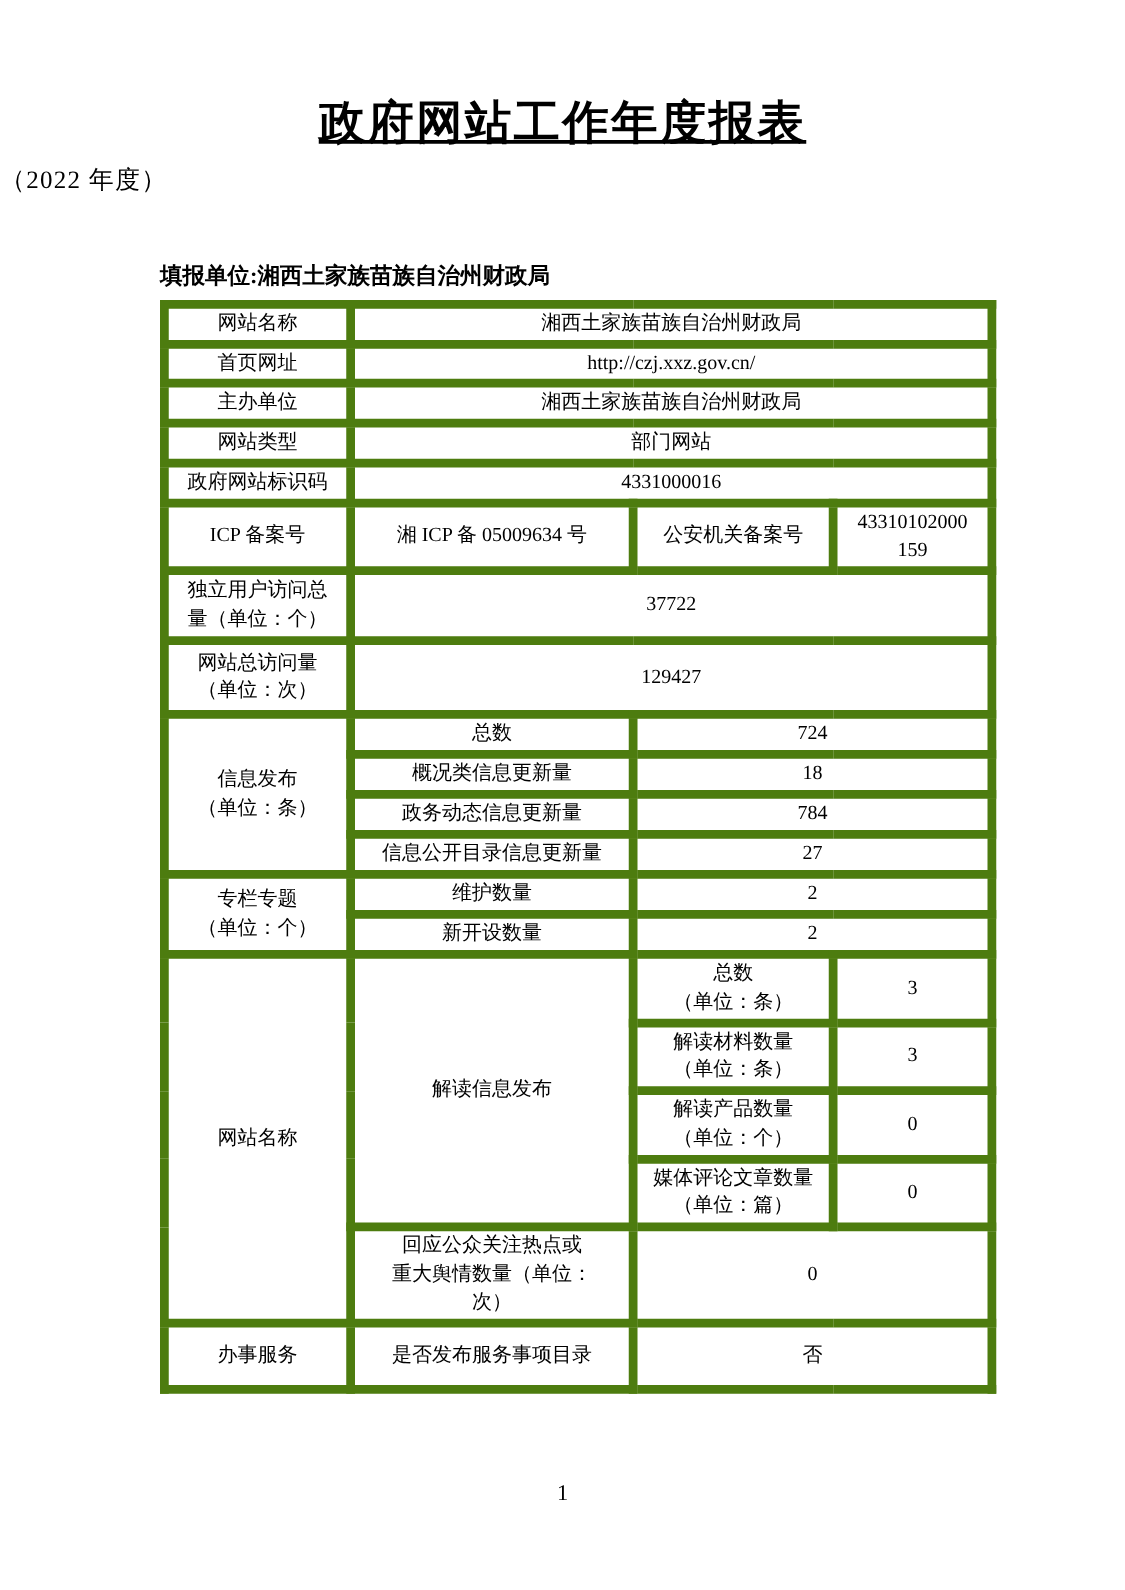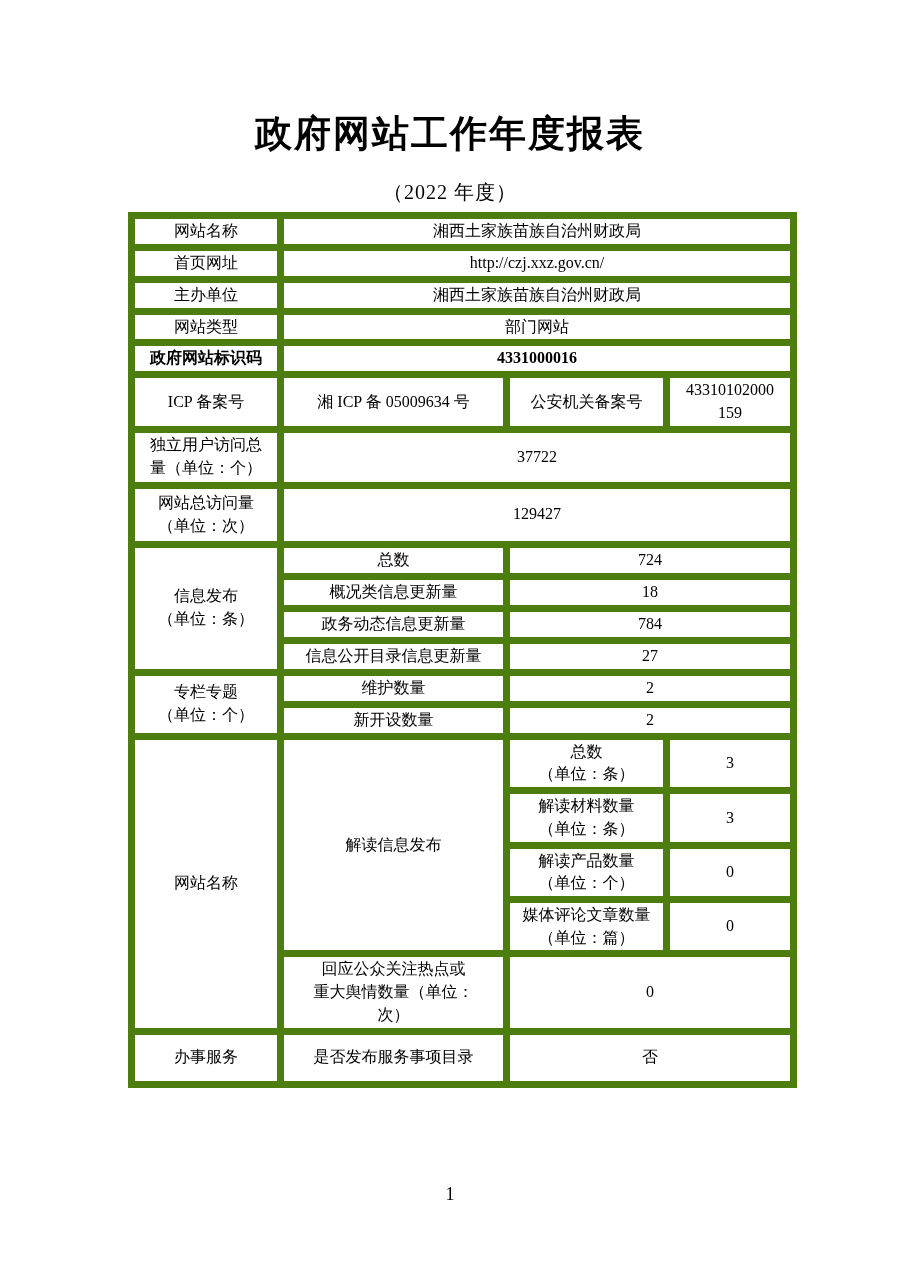--- a/index.html
+++ b/index.html
@@ -7,31 +7,31 @@
     width: 900px;
     height: 1272px;
     background: #ffffff;
     color: #000000;
     font-family: "Liberation Serif", "DejaVu Serif", serif;
     position: relative;
     overflow: hidden;
   }
   .doc-title {
     margin: 0;
-    padding-top: 112px;
+    padding-top: 76px;
     text-align: center;
     font-family: "Liberation Sans", "DejaVu Sans", sans-serif;
     font-weight: bold;
     font-size: 37px;
     letter-spacing: 2px;
     line-height: 1.2;
+    text-decoration: underline;
   }
   .doc-subtitle {
-    margin-top: 24px;
-    text-align: center;
+    margin-top: 12px;
     font-size: 20px;
     letter-spacing: 1px;
     line-height: 1.2;
   }
   .reporting-unit {
     margin: 54px 110px 0 128px;
     font-size: 18px;
     font-weight: bold;
     line-height: 1.2;
   }
@@ -46,21 +46,21 @@
     text-align: center;
     vertical-align: middle;
     font-size: 16px;
     line-height: 1.42;
     padding: 1px 6px;
     white-space: pre-line;
     overflow: hidden;
     word-break: break-all;
   }
   .rh30 { height: 30px; }
-  .rh31 { height: 32px; font-weight: bold; }
+  .rh31 { height: 32px; }
   .rh32 { height: 32px; }
   .rh51 { height: 51px; }
   .rh53 { height: 53px; }
   .rh54 { height: 54px; }
   .rh56 { height: 56px; }
   .rh59 { height: 59px; }
   .rh76 { height: 76px; }
   td.va-top { vertical-align: top; padding-top: 5px; }
   td.va-bottom { vertical-align: bottom; padding-bottom: 4px; margin-left: 38px; }
   .page-number {
@@ -74,20 +74,21 @@
 </style>
 </head>
 <body>
 
 <div class="page">
 
   <h1 class="doc-title">政府网站工作年度报表</h1>
 
   <div class="doc-subtitle">（2022 年度）</div>
 
+  <div class="reporting-unit"><span>填报单位:</span><span>湘西土家族苗族自治州财政局</span></div>
 
   <table class="report">
     <colgroup>
       <col style="width:149px">
       <col style="width:226px">
       <col style="width:160px">
       <col style="width:127px">
     </colgroup>
 
     <tbody>

